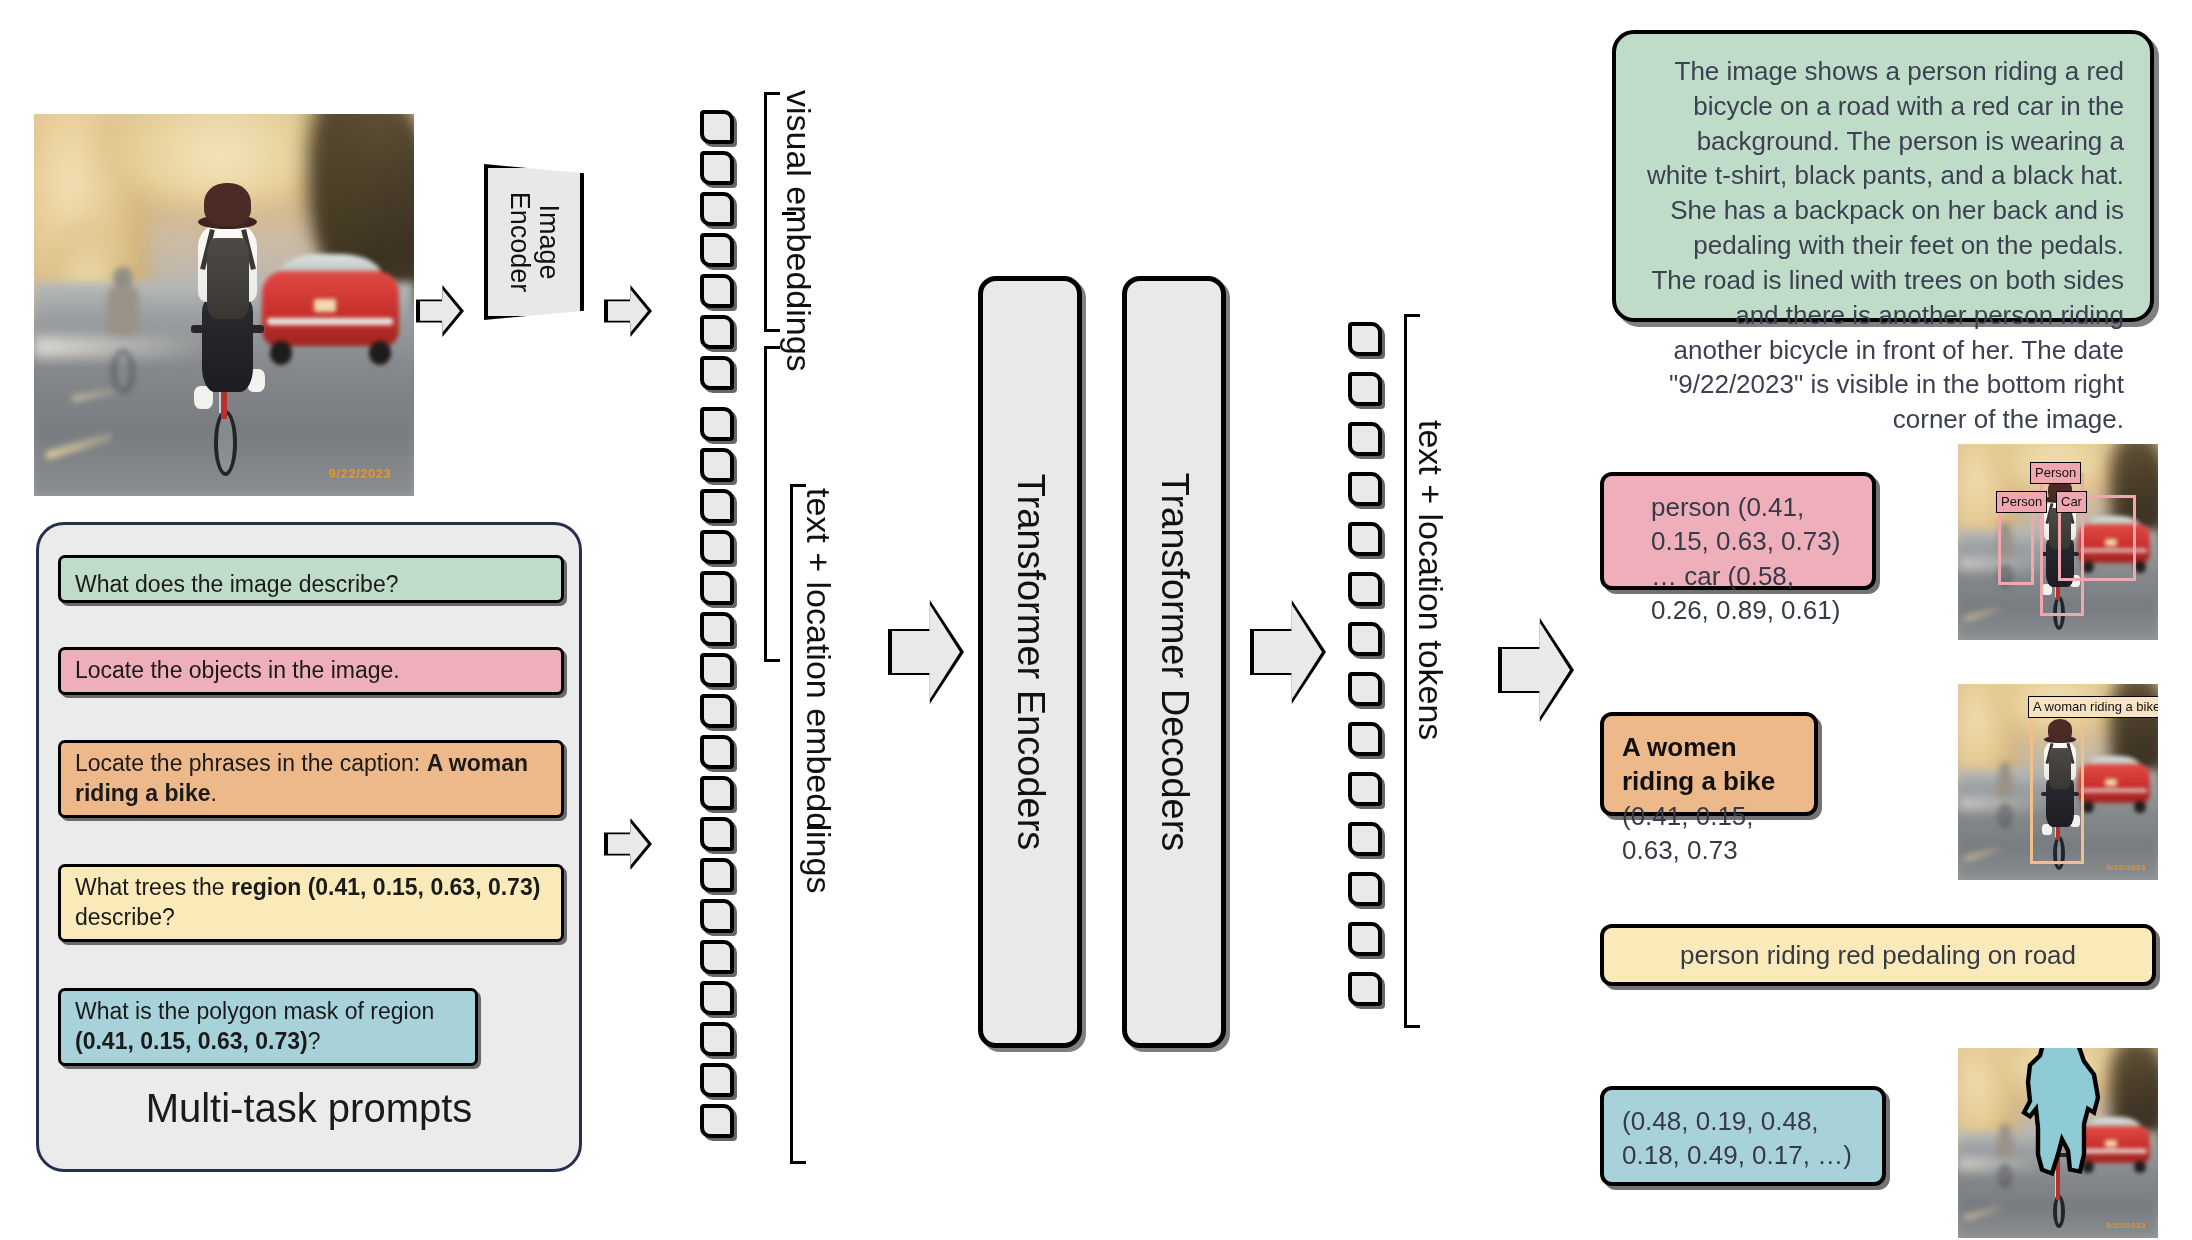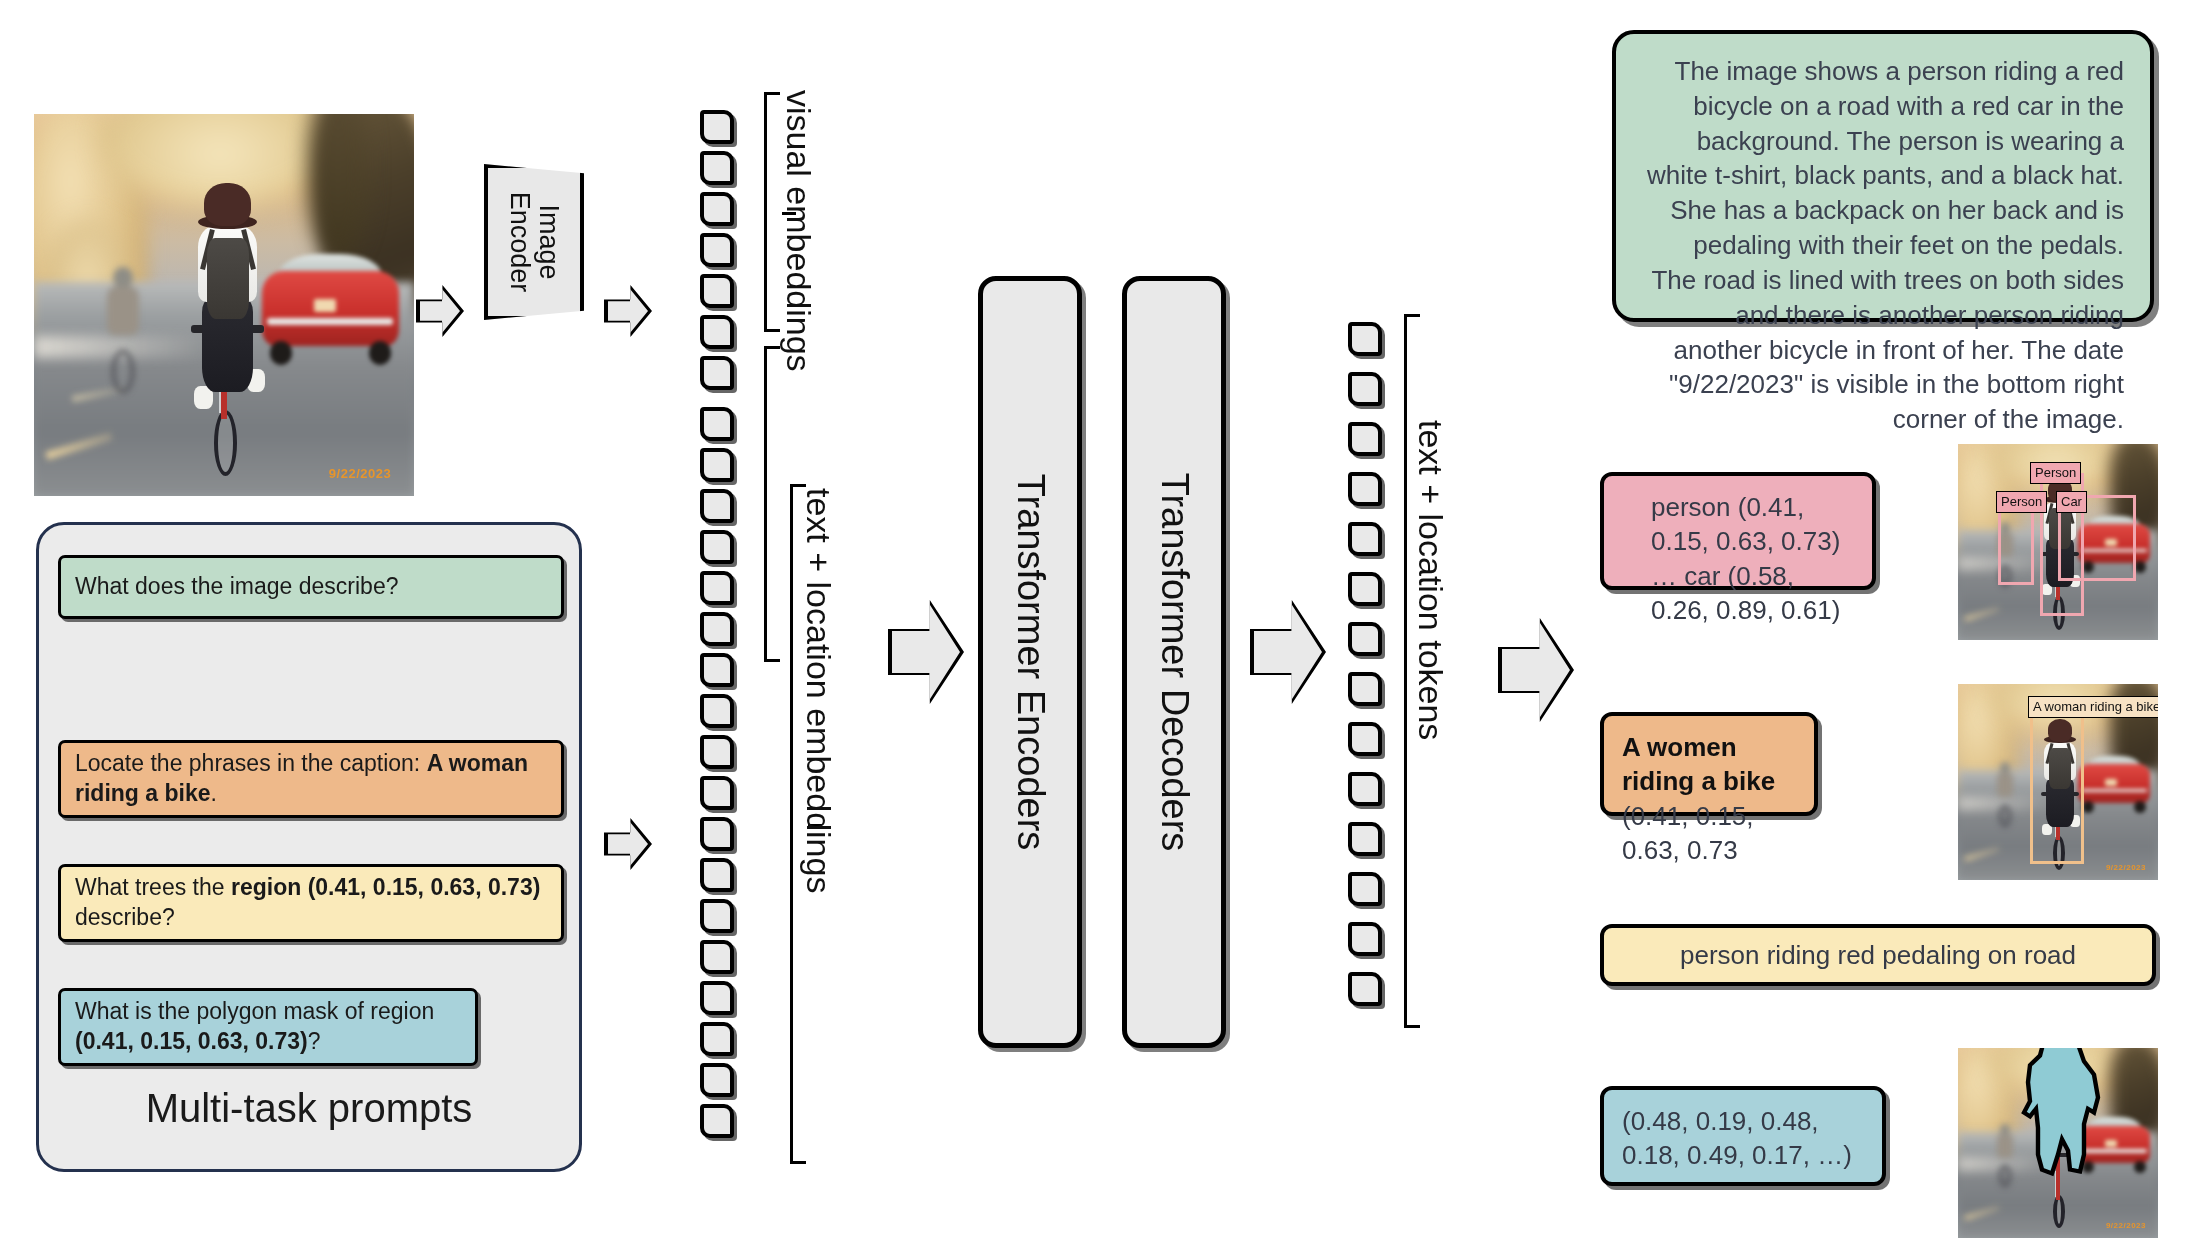--- a/index.html
+++ b/index.html
@@ -457,24 +457,27 @@
   </div>
   <div class="vlabel" style="left:1450px; top:420px;">text + location tokens</div>
 
   <div class="arrow plain" style="left:1498px; top:618px; width:76px; height:104px;">
       <div class="inner"></div>
     </div>
 
   <div class="prompt-panel abs" style="left:36px; top:522px; width:546px; height:650px;">
   </div>
 
-  <div class="prompt-box" style="left:58px; top:555px; width:506px; height:64px; background:#bfdcc9;">
+  <div class="prompt-box" style="left:58px; top:555px; width:506px; height:48px; background:#bfdcc9;align-items:flex-end;">
     <span>What does the image describe?</span>
   </div>
 
+  <div class="prompt-box" style="left:58px; top:647px; width:506px; height:48px; background:#eeafbb;">
+    <span>Locate the objects in the image.</span>
+  </div>
 
   <div class="prompt-box" style="left:58px; top:740px; width:506px; height:78px; background:#eeb98a;">
     <span><span>Locate the phrases in the caption: </span><b>A woman riding a bike</b><span>.</span></span>
   </div>
 
   <div class="prompt-box" style="left:58px; top:864px; width:506px; height:78px; background:#faeaba;">
     <span><span>What trees the </span><b>region (0.41, 0.15, 0.63, 0.73)</b><span> describe?</span></span>
   </div>
 
   <div class="prompt-box" style="left:58px; top:988px; width:420px; height:78px; background:#a8d2da;">

